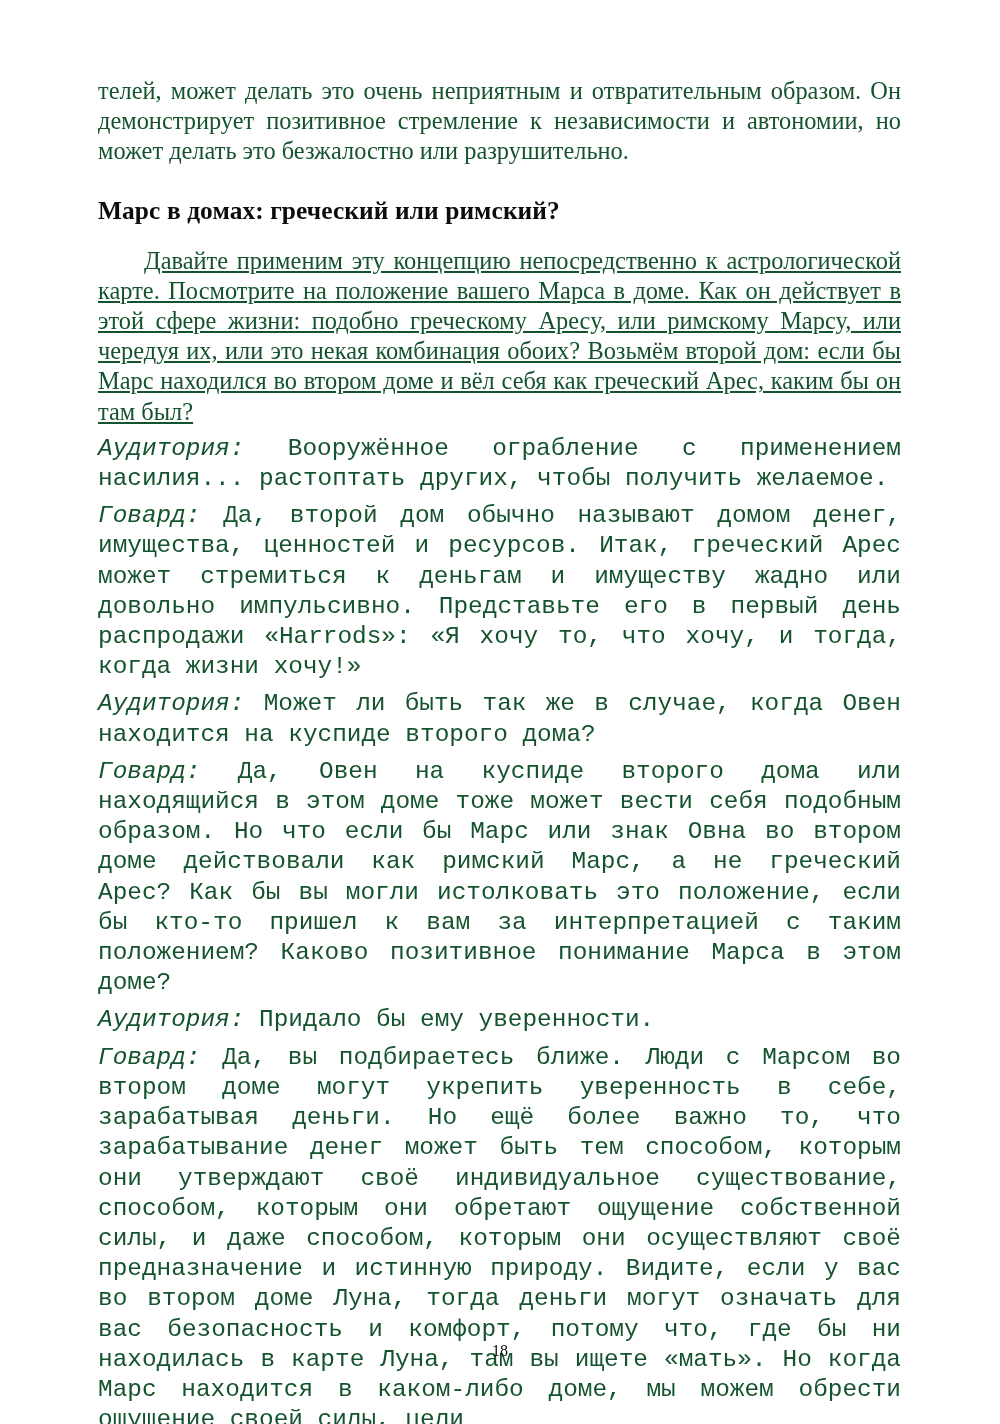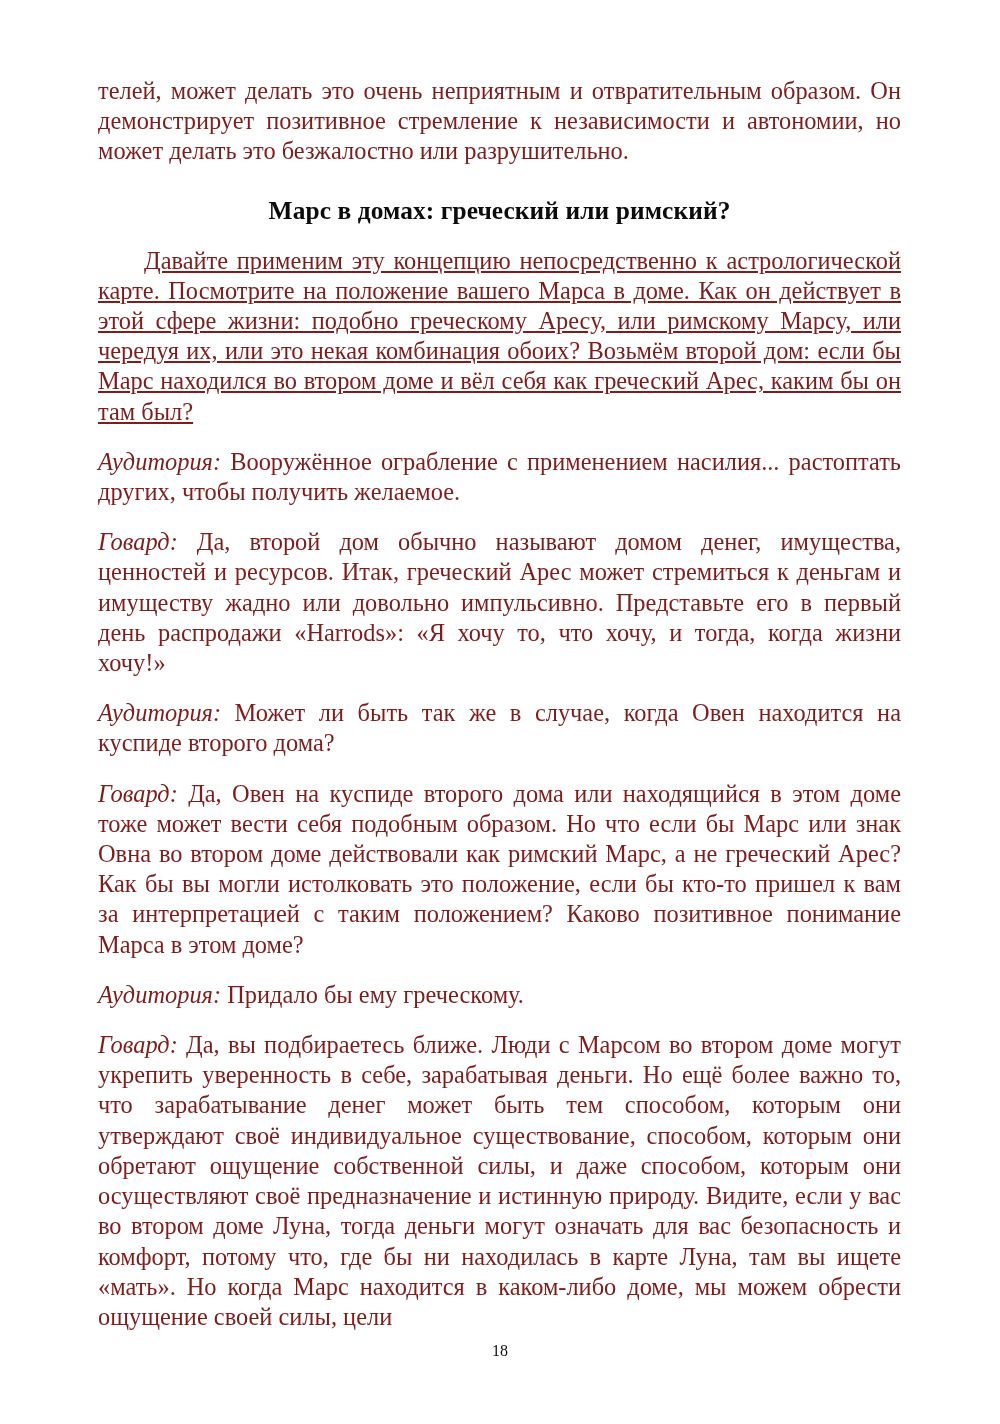--- a/index.html
+++ b/index.html
@@ -36,39 +36,40 @@
 
   p.para {
     margin: 0;
     padding: 0;
     font-size: 24.4px;
     line-height: 30.2px;
     text-align: justify;
     text-justify: inter-word;
     -webkit-hyphens: manual;
     hyphens: manual;
-    color: #7f1d1d;
+    color: #14532d;
   }
 
   p.para + p.para {
-    margin-top: 20px;
+    margin-top: 7px;
+    font-family: Liberation Mono, monospace;
   }
 
   p.indent {
     text-indent: 46px;
     text-decoration: underline;
   }
 
   h2.heading {
     margin: 0;
     padding: 0;
     font-size: 25.4px;
     line-height: 30px;
     font-weight: bold;
-    text-align: center;
+    text-align: left;
     letter-spacing: 0.1px;
     color: #0c0c0c;
   }
 
   .spacer-before-heading { height: 28px; }
   .spacer-after-heading  { height: 21px; }
 
   .speaker {
     font-style: italic;
   }
@@ -113,21 +114,21 @@
       <span class="speaker">Аудитория:</span><span> Может ли быть так же в случае, когда Овен находится на куспиде второго дома?</span>
     </p>
 
     <p class="para">
       <span class="speaker">Говард:</span><span> Да, Овен на куспиде второго дома или находящийся в этом доме тоже может вести себя подобным образом. Но что если бы Марс или знак Овна во втором доме действовали как римский Марс, а не греческий Арес? Как бы вы могли истолковать это положение, если бы кто-то пришел к вам за интерпретацией с таким положением? Каково позитивное понимание Марса в этом доме?</span>
     </p>
 
 
 
     <p class="para">
-      <span class="speaker">Аудитория:</span><span> Придало бы ему греческому.</span>
+      <span class="speaker">Аудитория:</span><span> Придало бы ему уверенности.</span>
     </p>
 
     <p class="para">
       <span class="speaker">Говард:</span><span> Да, вы подбираетесь ближе. Люди с Марсом во втором доме могут укрепить уверенность в себе, зарабатывая деньги. Но ещё более важно то, что зарабатывание денег может быть тем способом, которым они утверждают своё индивидуальное существование, способом, которым они обретают ощущение собственной силы, и даже способом, которым они осуществляют своё предназначение и истинную природу. Видите, если у вас во втором доме Луна, тогда деньги могут означать для вас безопасность и комфорт, потому что, где бы ни находилась в карте Луна, там вы ищете «мать». Но когда Марс находится в каком-либо доме, мы можем обрести ощущение своей силы, цели</span>
     </p>
 
   </div>
 
   <div class="folio">18</div>
 

